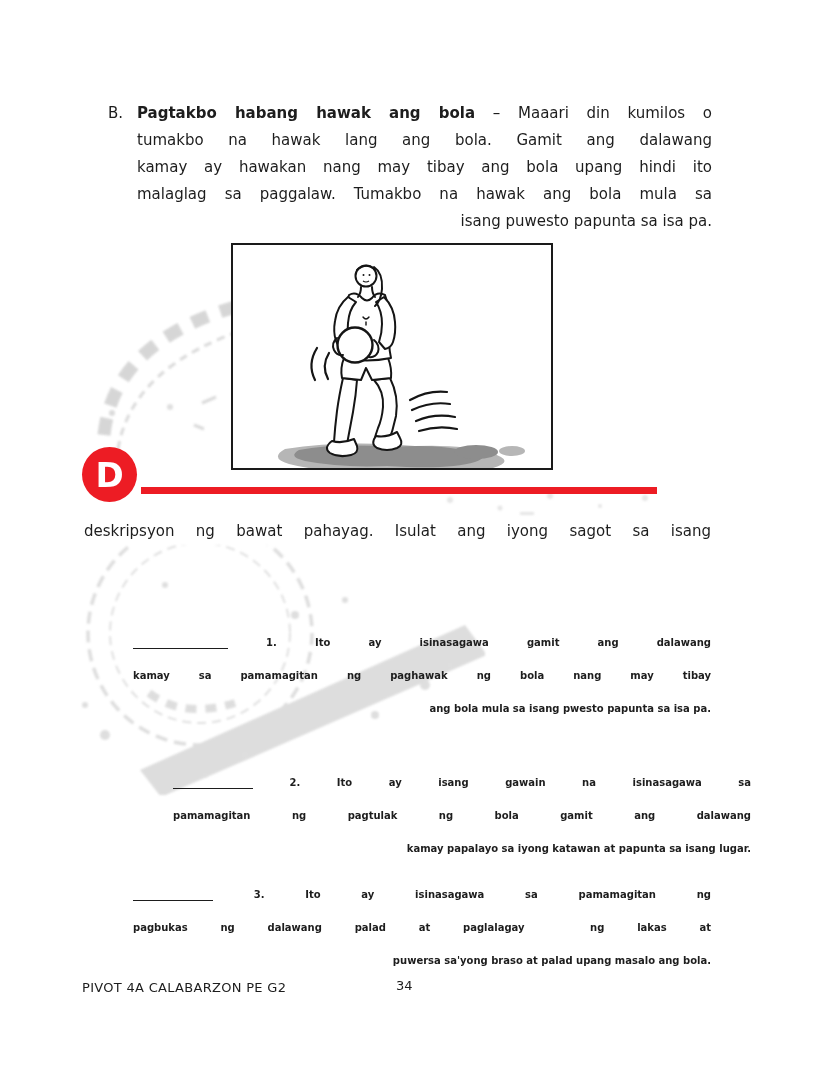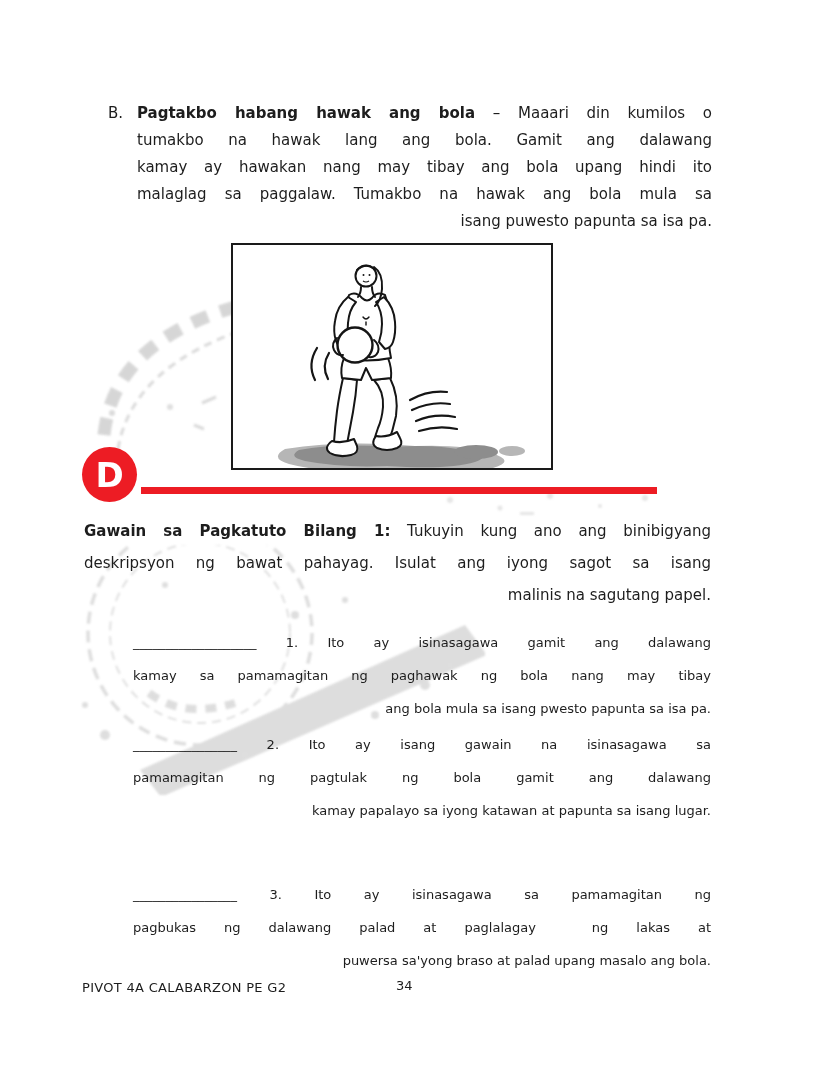--- a/index.html
+++ b/index.html
@@ -23,23 +23,23 @@
     border:2px solid #1a1a1a;background:#ffffff;box-sizing:border-box;
   }
   .frame svg{display:block;width:100%;height:100%;}
   .d-badge{
     left:82px;top:447px;width:55px;height:55px;border-radius:50%;
     background:#ed1c24;display:flex;align-items:center;justify-content:center;
     color:#ffffff;font-size:34px;font-weight:700;line-height:1;
   }
   .red-rule{left:141px;top:487px;width:516px;height:7px;background:#ed1c24;}
   .gawain{left:84px;top:515px;width:627px;font-size:15px;line-height:32px;}
-  .item{left:133px;width:578px;font-size:13px;line-height:33px;}
+  .item{left:133px;width:578px;font-size:10px;line-height:33px;font-weight:bold;}
   .item-1{top:626px;}
-  .item-2{top:728px;}
+  .item-2{top:766px;margin-left:40px;}
   .item-3{top:878px;}
   .footer-label{left:82px;top:980px;font-size:13px;letter-spacing:.3px;}
   .page-num{left:396px;top:978px;font-size:13px;}
   
   .wm{pointer-events:none;}
   #wm-arc{left:52px;top:285px;filter:blur(.8px);opacity:.7;}
   #wm-seal{left:45px;top:545px;filter:blur(1.1px);opacity:.6;}
   #wm-specks{left:430px;top:478px;filter:blur(.8px);opacity:.5;}
 </style>
 </head>
@@ -145,23 +145,21 @@
       </g>
     </svg>
   </div>
 
   <div class="abs d-badge">
     <span>D</span>
   </div>
   <div class="abs red-rule"></div>
 
   <div class="abs gawain">
-    <div class="jline"><span class="bold">Gawain sa Pagkatuto Bilang 1:</span> <span>Tukuyin kung ano ang binibigyang</span></div>
     <div class="jline">deskripsyon ng bawat pahayag. Isulat ang iyong sagot sa isang</div>
-    <div class="endline">malinis na sagutang papel.</div>
   </div>
 
   <div class="abs item item-1">
     <div class="jline"><span>___________________</span> <span>1.</span> <span>Ito ay isinasagawa gamit ang dalawang</span></div>
     <div class="jline">kamay sa pamamagitan ng paghawak ng bola nang may tibay</div>
     <div class="endline">ang bola mula sa isang pwesto papunta sa isa pa.</div>
   </div>
 
   <div class="abs item item-2">
     <div class="jline"><span>________________</span> <span>2.</span> <span>Ito ay isang gawain na isinasagawa sa</span></div>

